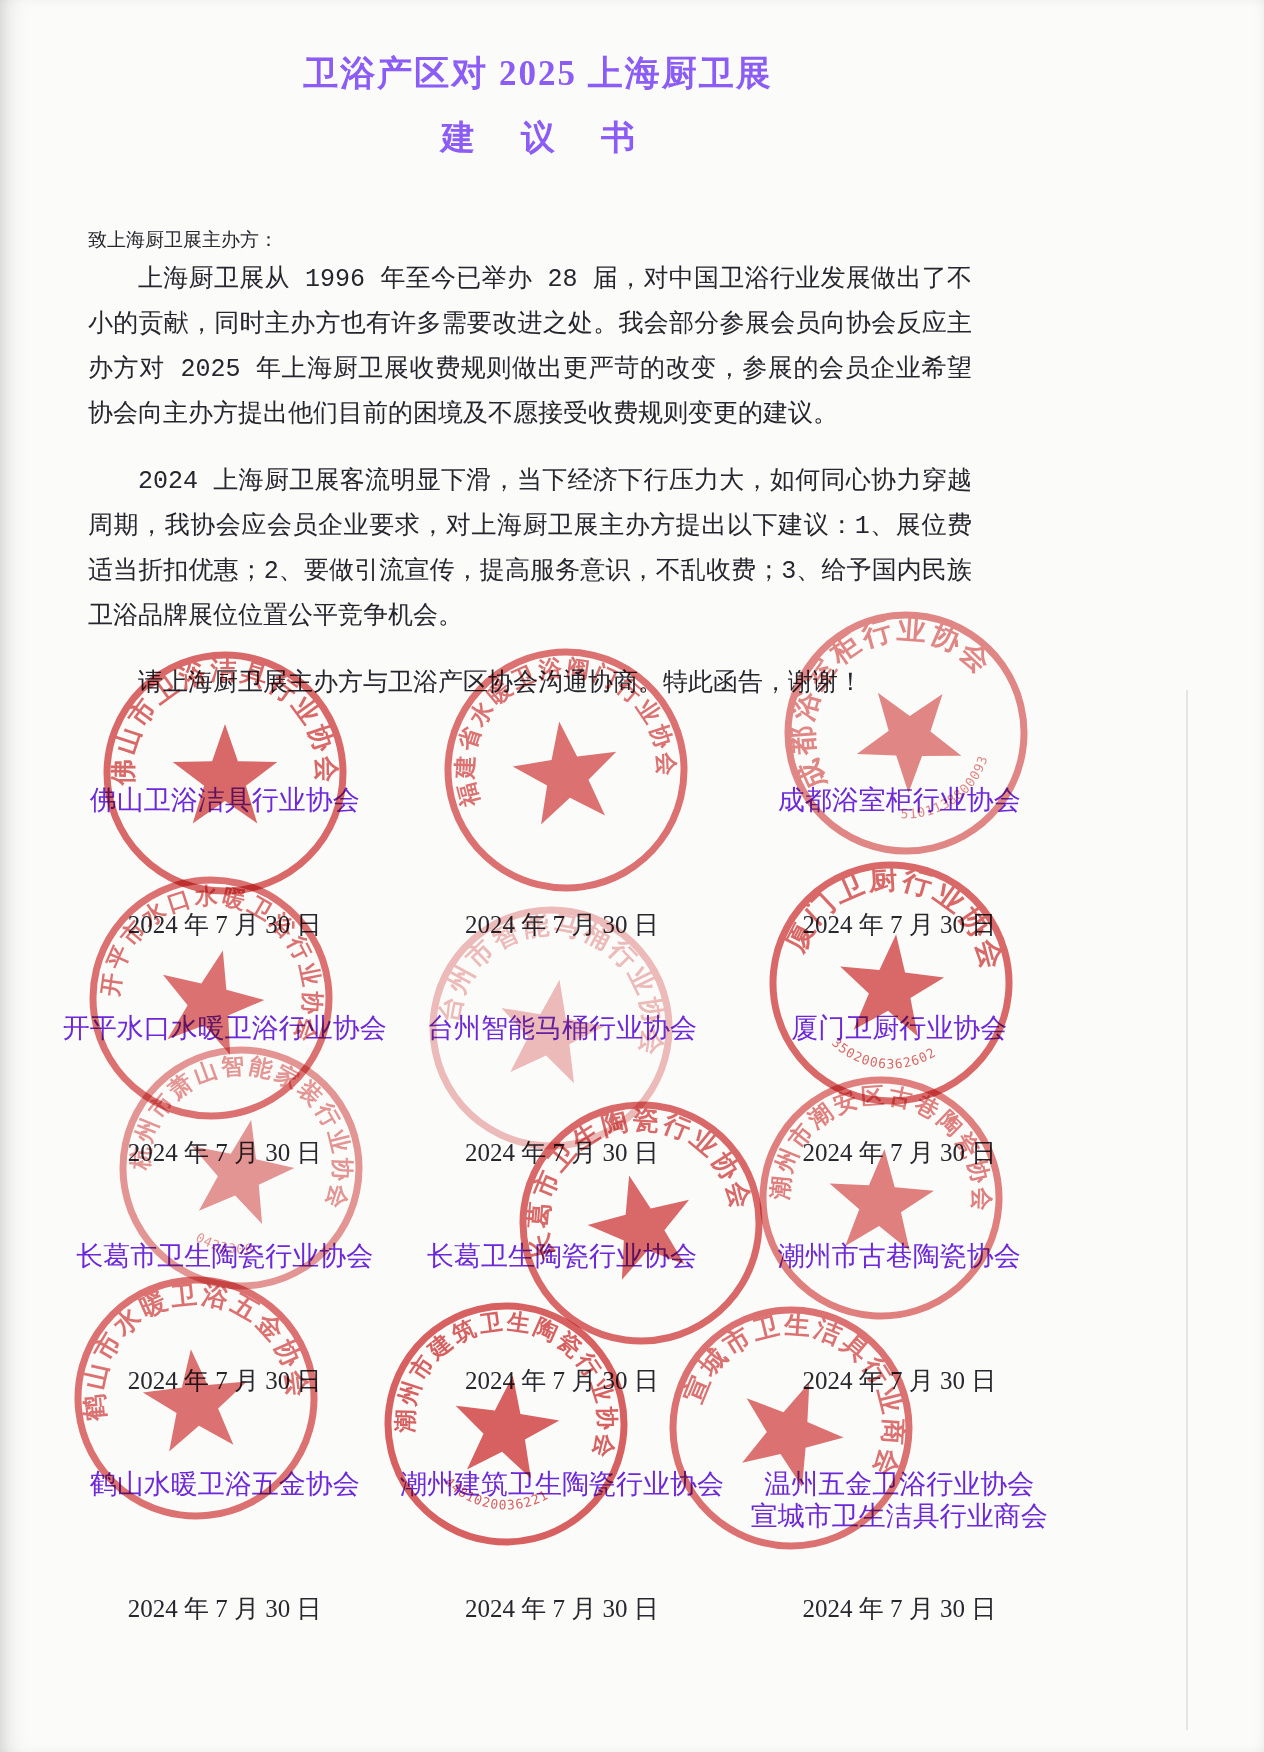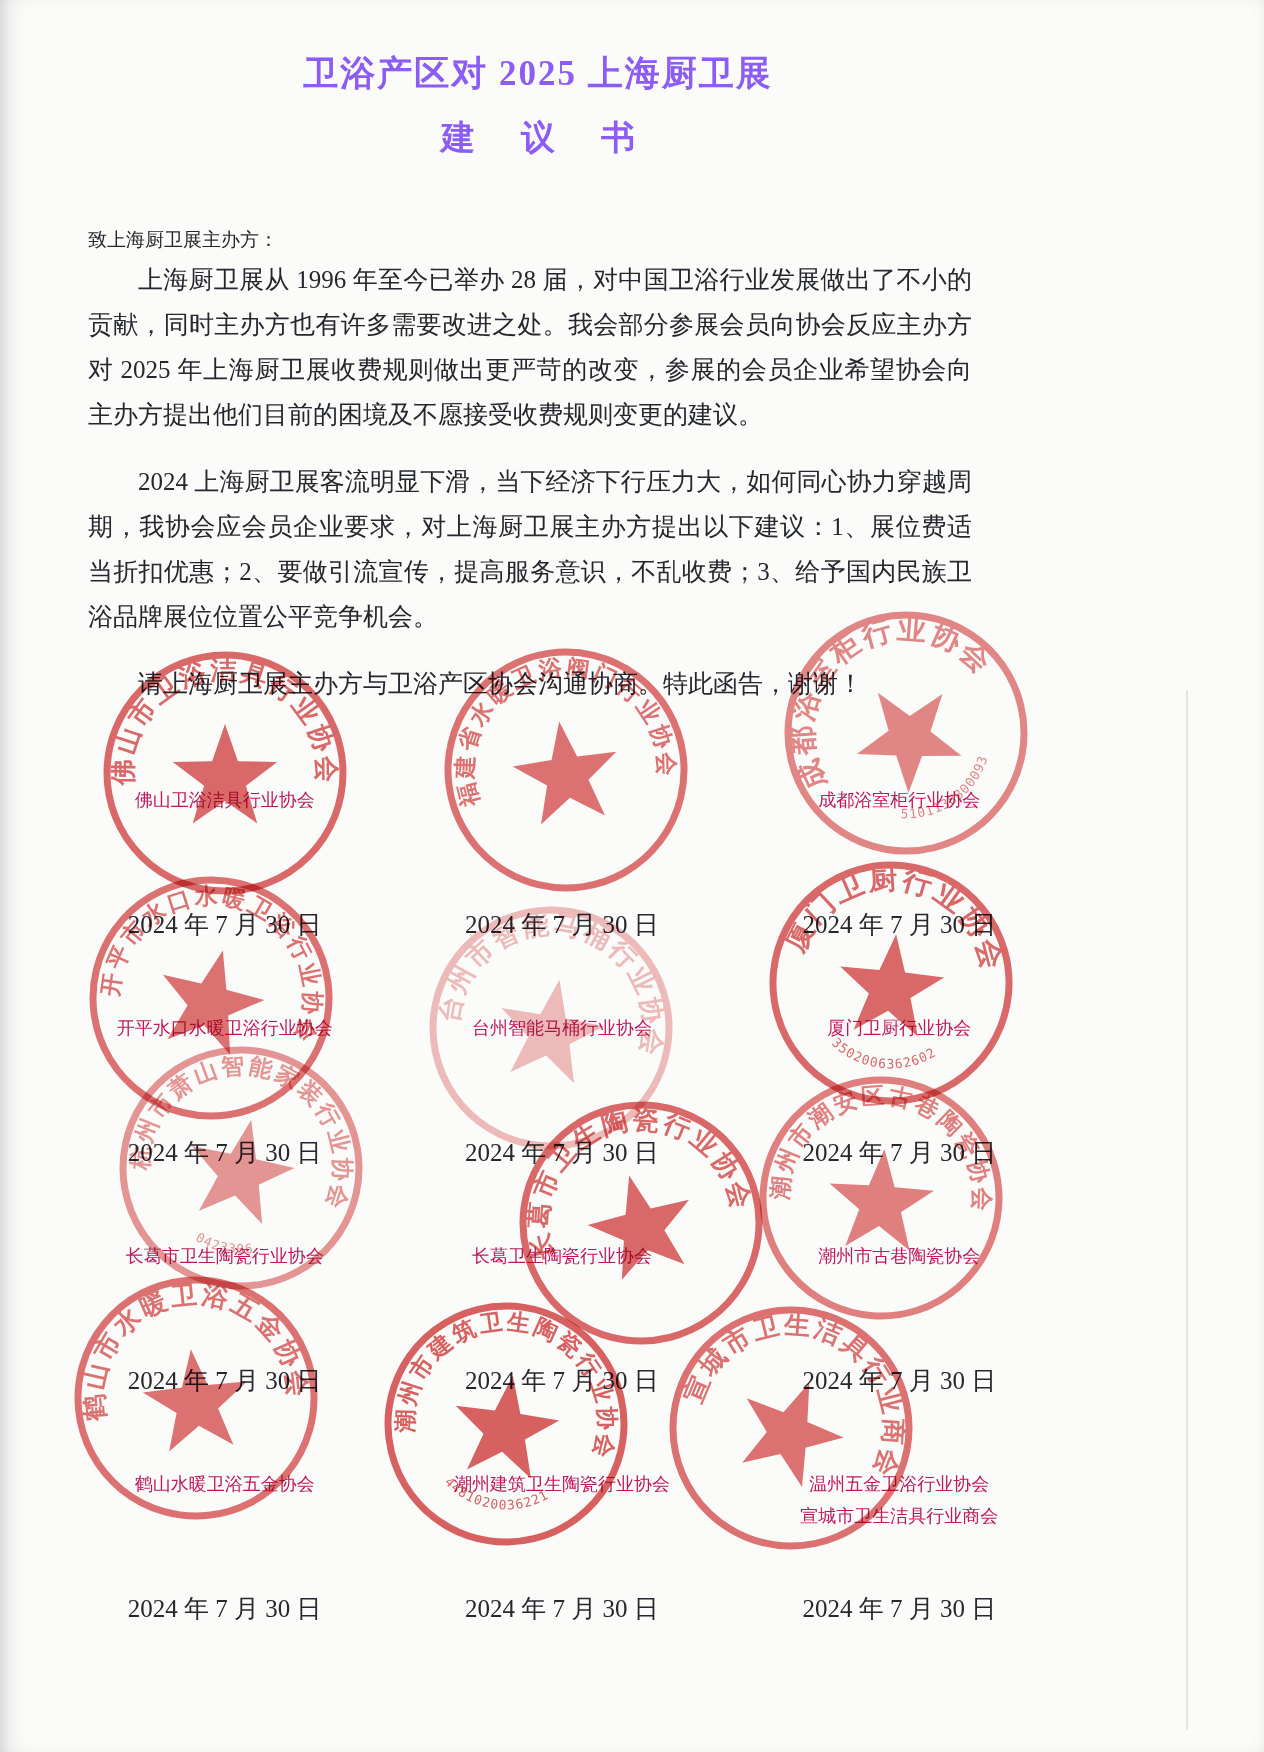--- a/index.html
+++ b/index.html
@@ -13,30 +13,30 @@
     position:absolute;inset:0;
     box-shadow:inset 18px 0 28px -22px rgba(80,80,90,.45), inset -6px 0 14px -10px rgba(120,120,130,.25);
   }
   .content{margin-left:88px;width:900px;}
   .doc-title{margin-top:50px;text-align:center;font-weight:bold;color:#8b5cf6;}
   .doc-title .t1{font-size:35px;letter-spacing:2px;}
   .doc-title .t2{font-size:34px;margin-top:18px;letter-spacing:.55em;text-indent:.55em;}
   .salutation{margin-top:66px;font-size:19px;}
   .para{
     font-size:25px;line-height:45px;text-align:justify;text-justify:inter-ideograph;
-    text-indent:2em;margin:4px 16px 0 0;
+    text-indent:2em;margin:4px 16px 0 0;font-family:Liberation Mono, monospace;
   }
   .para.p2{margin-top:22px;}
   .para.p3{margin-top:22px;}
   
   .signatures{position:relative;margin-left:56px;width:1012px;margin-top:12px;}
   .sig-row{display:flex;height:228px;position:relative;}
   .sig-cell{flex:1;position:relative;}
   .sig-names{position:absolute;top:66px;left:0;right:0;text-align:center;z-index:1;}
-  .sig-name{font-size:18px;color:#be185d;line-height:32px;}
+  .sig-name{font-size:27px;color:#6d28d9;line-height:32px;}
   .sig-date{position:absolute;top:190px;left:0;right:0;text-align:center;font-size:25px;color:#27272e;z-index:1;}
   .seal-wrap{position:absolute;z-index:2;pointer-events:none;mix-blend-mode:multiply;}
   .seal-wrap svg{display:block;}
   
   .cell-1  .seal-wrap{top:-71px; left:calc(50% - 126px + 0px);}   .cell-1  svg{transform:rotate(0deg);  opacity:.85;}
   .cell-2  .seal-wrap{top:-74px; left:calc(50% - 126px + 4px);}   .cell-2  svg{transform:rotate(-8deg); opacity:.80;}
   .cell-3  .seal-wrap{top:-111px;left:calc(50% - 126px + 7px);}   .cell-3  svg{transform:rotate(-35deg);opacity:.68;}
   .cell-4  .seal-wrap{top:-74px; left:calc(50% - 126px - 14px);}  .cell-4  svg{transform:rotate(14deg); opacity:.80;}
   .cell-5  .seal-wrap{top:-44px; left:calc(50% - 126px - 11px);}  .cell-5  svg{transform:rotate(10deg); opacity:.38;}
   .cell-6  .seal-wrap{top:-89px; left:calc(50% - 126px - 8px);}   .cell-6  svg{transform:rotate(6deg);  opacity:.85;}

